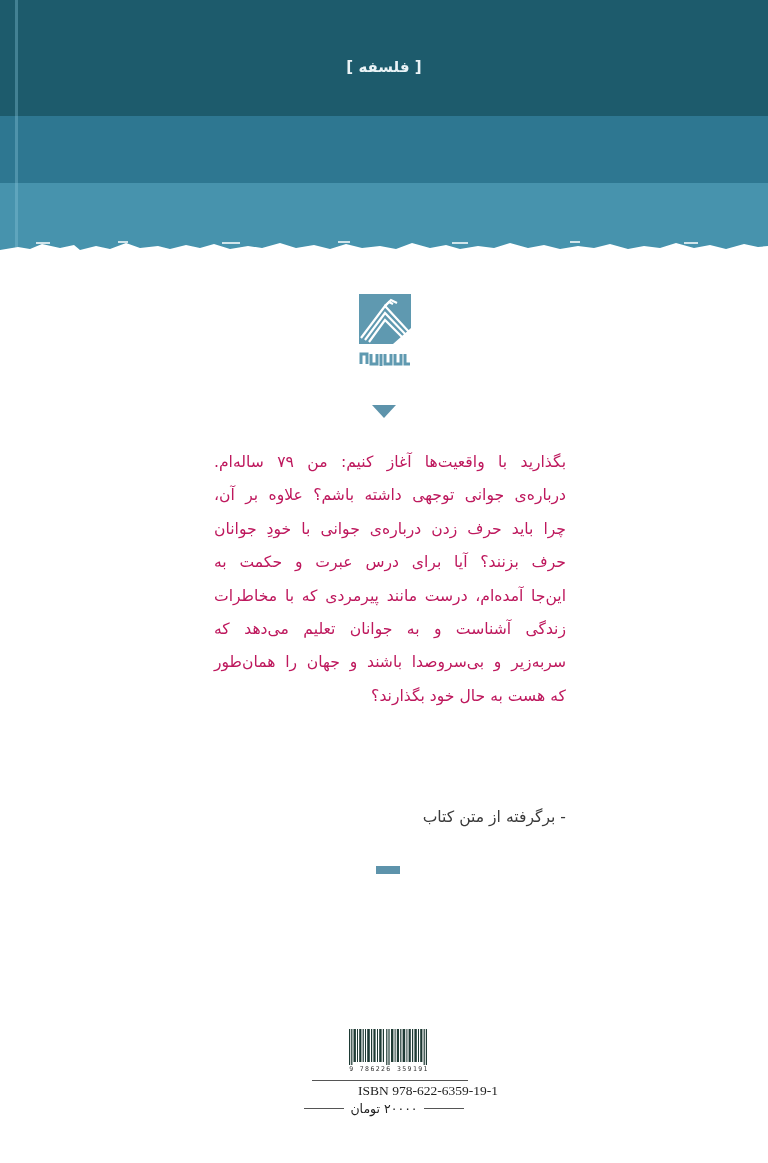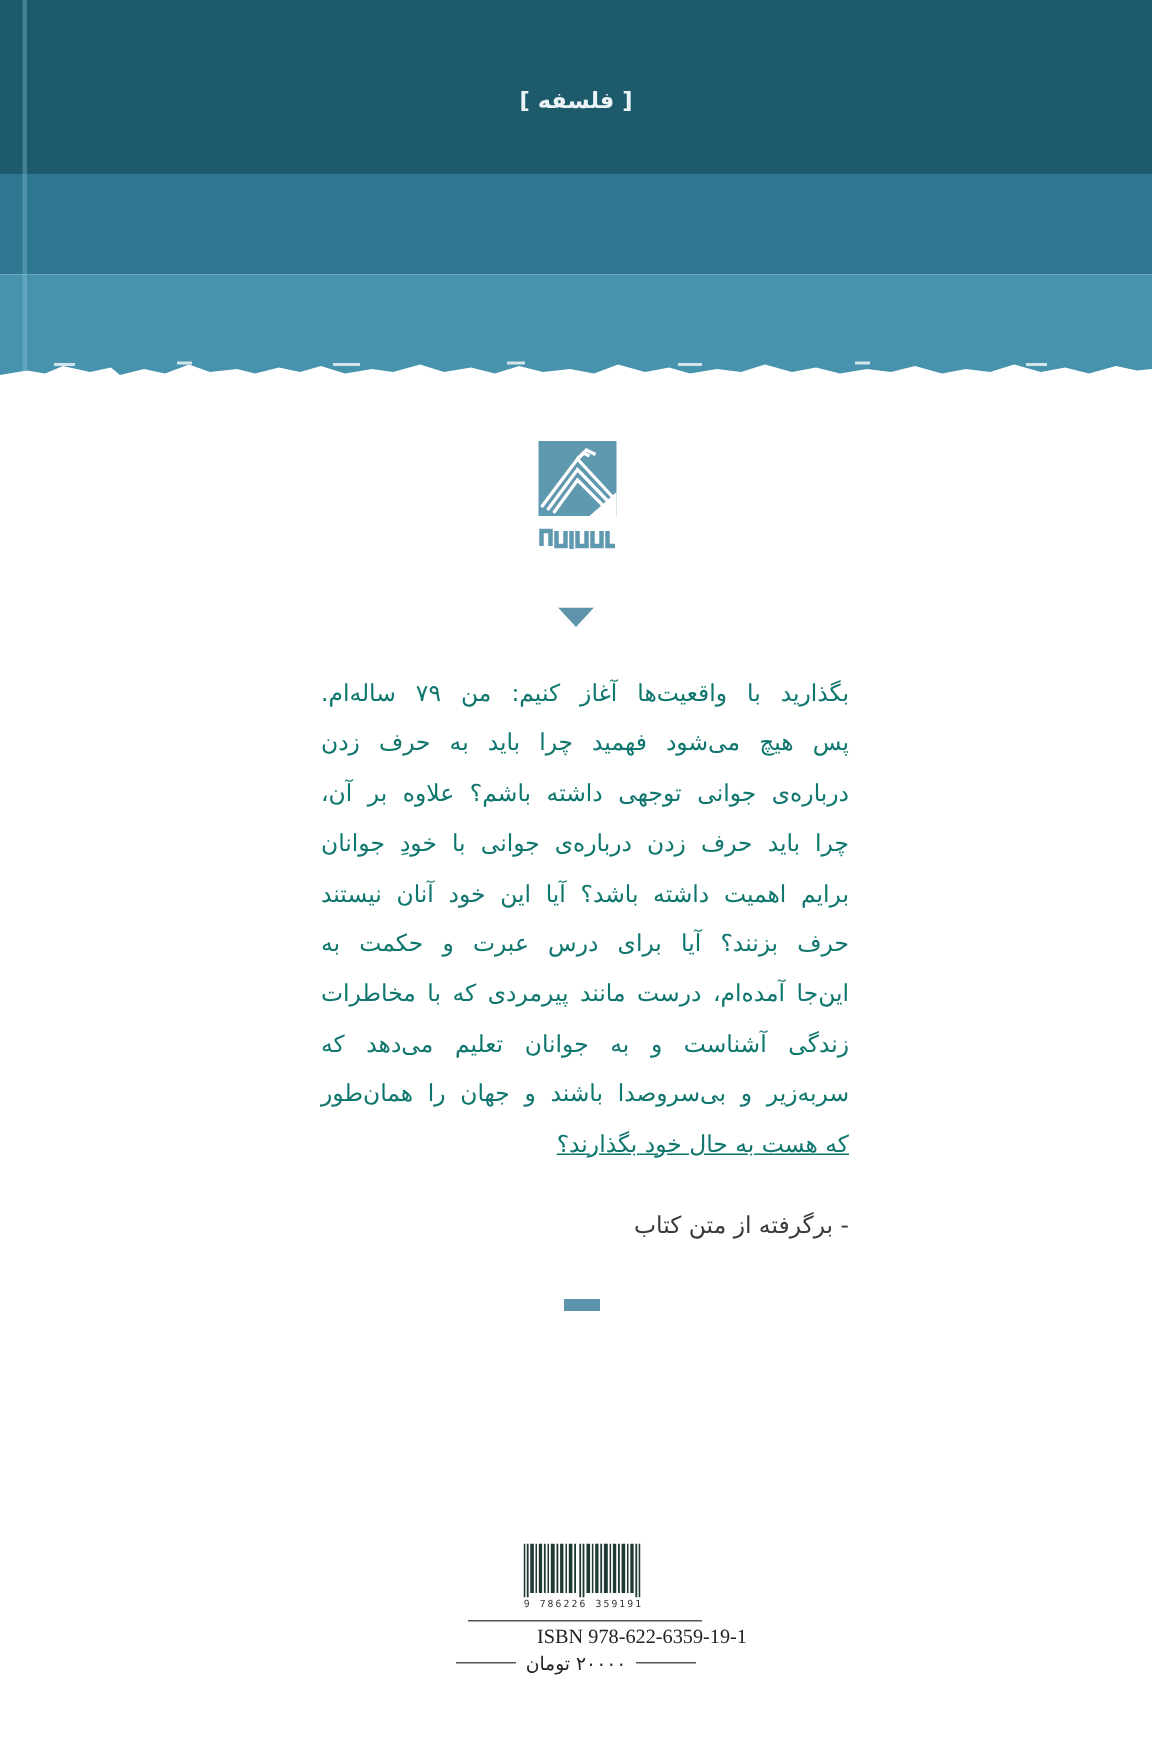--- a/index.html
+++ b/index.html
@@ -23,25 +23,25 @@
     color: #eaf3f6; font-size: 15px; font-weight: bold; letter-spacing: 0.5px;
     direction: rtl;
   }
 
   .logo { position: absolute; left: 355px; top: 294px; width: 60px; height: 80px; }
   .down-triangle { position: absolute; left: 372px; top: 405px; width: 24px; height: 14px; }
 
   .quote {
     position: absolute; left: 214px; top: 446px; width: 352px;
     direction: rtl; text-align: justify;
-    color: #0f766e; font-size: 15.6px; line-height: 33.4px;
+    color: #be185d; font-size: 15.6px; line-height: 33.4px;
     font-family: "DejaVu Sans", sans-serif;
   }
   .quote .line { display: block; text-align-last: justify; white-space: nowrap; }
-  .quote .line.last { text-align-last: right; text-decoration: underline; }
+  .quote .line.last { text-align-last: right; }
   .source {
     position: absolute; right: 202px; top: 808px;
     direction: rtl; color: #3a3a3a; font-size: 15.6px;
   }
 
   .separator-bar {
     position: absolute; left: 376px; top: 866px; width: 24px; height: 8px;
     background: #5d93ab;
   }
 
@@ -107,24 +107,22 @@
     <path d="M50,60 L50,70 L55,70"></path>
   </g>
 </svg>
 
 <svg class="down-triangle" viewBox="0 0 24 14">
   <path d="M0,0 L24,0 L12,13 Z" fill="#5d93ab"></path>
 </svg>
 
 <div class="quote">
   <span class="line">بگذارید با واقعیت‌ها آغاز کنیم: من ۷۹ ساله‌ام.</span>
-  <span class="line">پس هیچ می‌شود فهمید چرا باید به حرف زدن</span>
   <span class="line">درباره‌ی جوانی توجهی داشته باشم؟ علاوه بر آن،</span>
   <span class="line">چرا باید حرف زدن درباره‌ی جوانی با خودِ جوانان</span>
-  <span class="line">برایم اهمیت داشته باشد؟ آیا این خود آنان نیستند</span>
   <span class="line">حرف بزنند؟ آیا برای درس عبرت و حکمت به</span>
   <span class="line">این‌جا آمده‌ام، درست مانند پیرمردی که با مخاطرات</span>
   <span class="line">زندگی آشناست و به جوانان تعلیم می‌دهد که</span>
   <span class="line">سربه‌زیر و بی‌سروصدا باشند و جهان را همان‌طور</span>
   <span class="line last">که هست به حال خود بگذارند؟</span>
 </div>
 <div class="source">- برگرفته از متن کتاب</div>
 
 <div class="separator-bar"></div>
 

